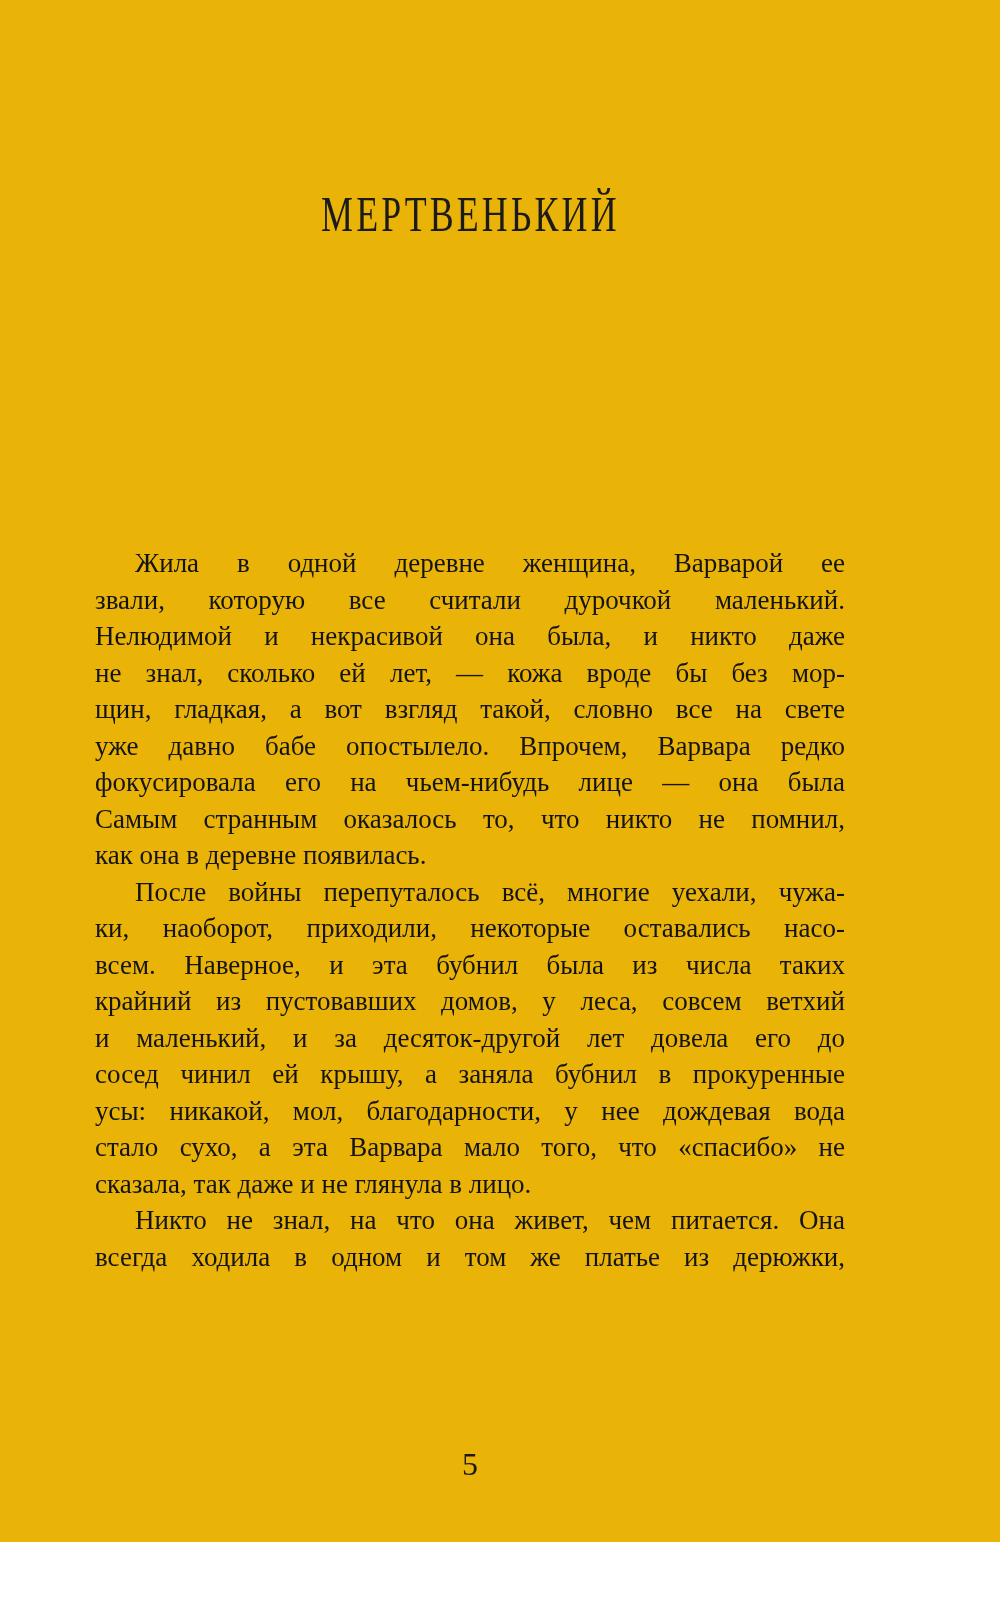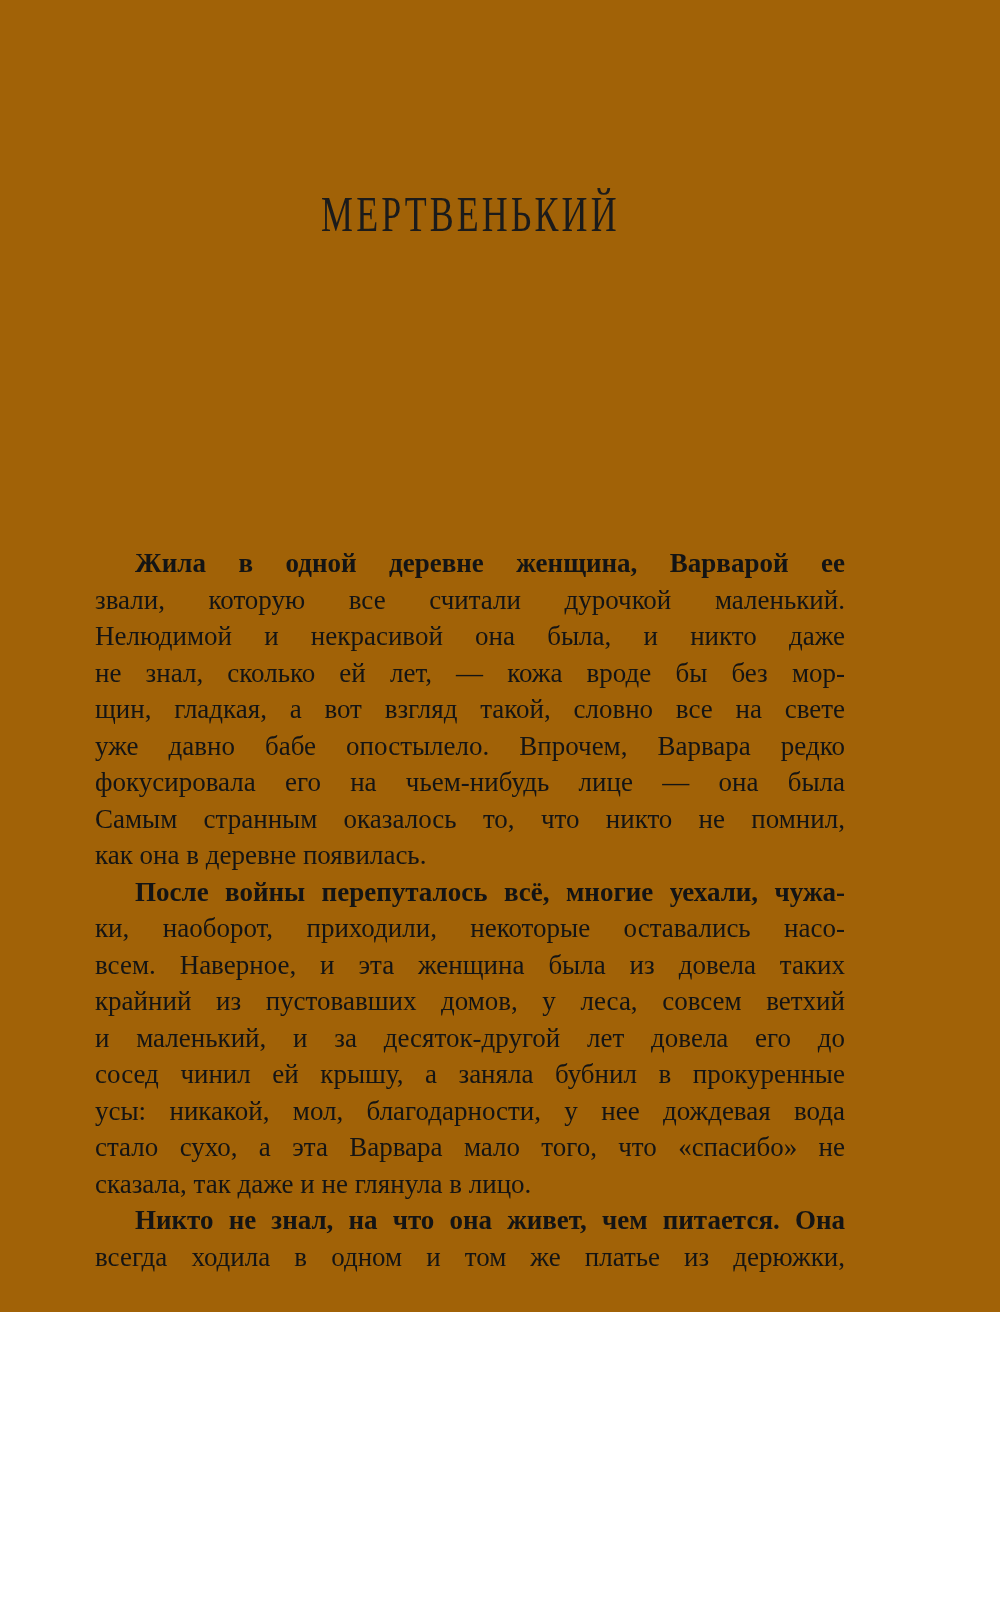--- a/index.html
+++ b/index.html
@@ -4,22 +4,22 @@
   <style>
     html, body {
       margin: 0;
       padding: 0;
       background: #ffffff;
       font-family: "Liberation Serif", serif;
     }
     .page {
       position: relative;
       width: 1000px;
-      height: 1312px;
-      background: #a16207;
+      height: 1542px;
+      background: #eab308;
       overflow: hidden;
       color: #161616;
     }
     .title-wrap {
       position: absolute;
       left: 95px;
       top: 190px;
       width: 750px;
       text-align: center;
     }
@@ -56,21 +56,20 @@
       text-align: left;
       overflow: visible;
     }
     .ln.j {
       white-space: normal;
       text-align: justify;
       text-align-last: justify;
     }
     .ln.ind {
       text-indent: 40px;
-      font-weight: bold;
     }
     .pageno {
       position: absolute;
       left: 95px;
       top: 1444px;
       width: 750px;
       text-align: center;
       font-size: 32px;
       line-height: 40px;
       color: #1b1b1b;
@@ -95,21 +94,21 @@
       <span class="ln j">щин, гладкая, а вот взгляд такой, словно все на свете</span>
       <span class="ln j">уже давно бабе опостылело. Впрочем, Варвара редко</span>
       <span class="ln j">фокусировала его на чьем-нибудь лице — она была</span>
       <span class="ln j">Самым странным оказалось то, что никто не помнил,</span>
       <span class="ln">как она в деревне появилась.</span>
     </div>
 
     <div class="para">
       <span class="ln j ind">После войны перепуталось всё, многие уехали, чужа-</span>
       <span class="ln j">ки, наоборот, приходили, некоторые оставались насо-</span>
-      <span class="ln j">всем. Наверное, и эта женщина была из довела таких</span>
+      <span class="ln j">всем. Наверное, и эта бубнил была из числа таких</span>
       <span class="ln j">крайний из пустовавших домов, у леса, совсем ветхий</span>
       <span class="ln j">и маленький, и за десяток-другой лет довела его до</span>
       <span class="ln j">сосед чинил ей крышу, а заняла бубнил в прокуренные</span>
       <span class="ln j">усы: никакой, мол, благодарности, у нее дождевая вода</span>
       <span class="ln j">стало сухо, а эта Варвара мало того, что «спасибо» не</span>
       <span class="ln">сказала, так даже и не глянула в лицо.</span>
     </div>
 
     <div class="para">
       <span class="ln j ind">Никто не знал, на что она живет, чем питается. Она</span>

